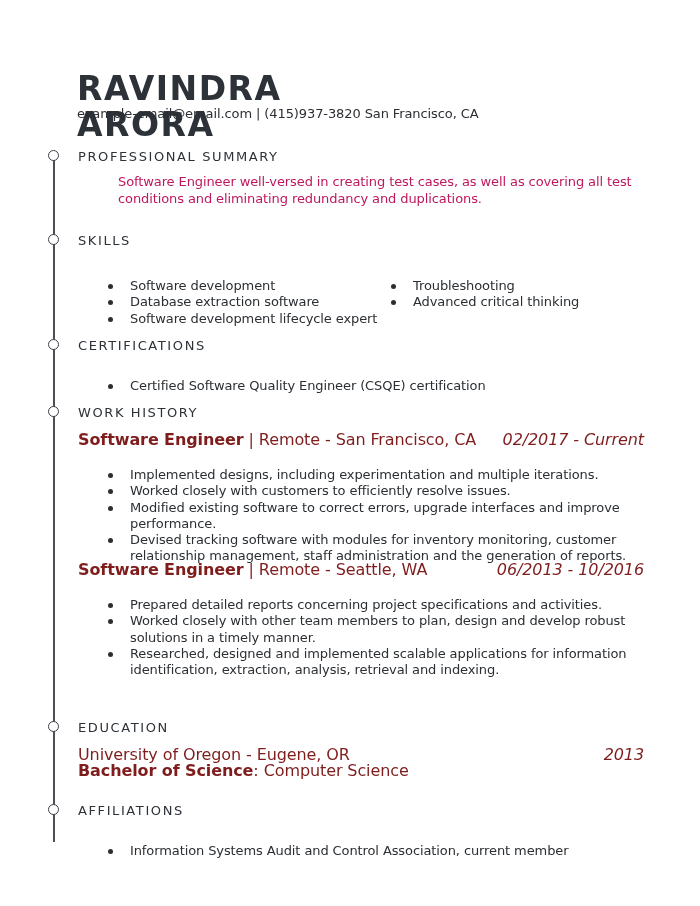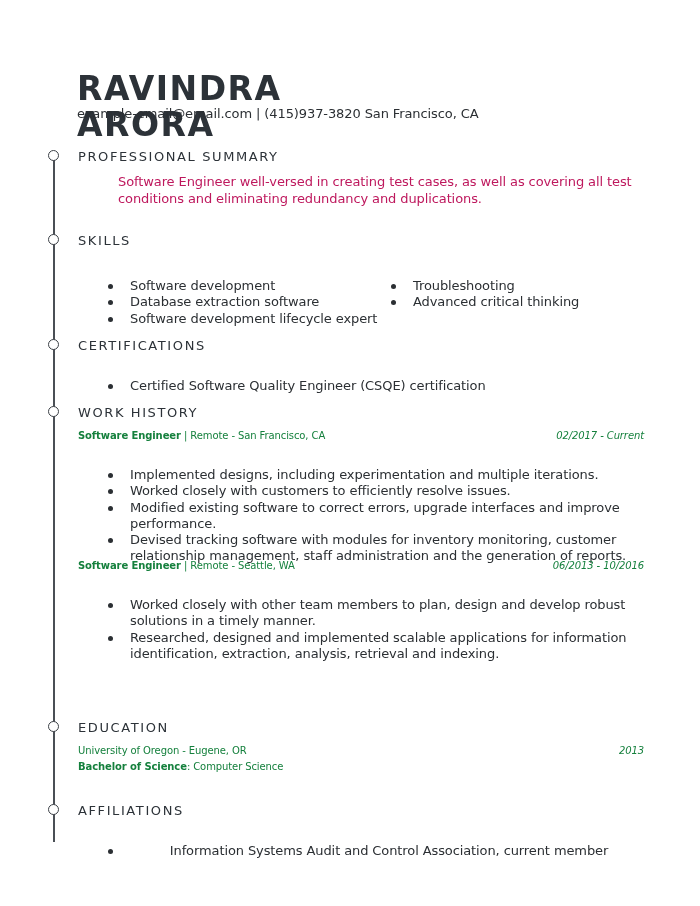--- a/index.html
+++ b/index.html
@@ -32,21 +32,21 @@
       position: absolute; left: 78px; width: 560px;
       font-size: 13px; line-height: 16.5px; color: #be185d; letter-spacing: -0.1px; margin-left: 40px;
     }
     .blist { position: absolute; left: 93px; margin: 15px; padding: 0; list-style: none; font-size: 13px; line-height: 16.3px; color: #2b2f33; letter-spacing: -0.1px; }
     .blist li { position: relative; padding-left: 22px; }
     .blist li::before {
       content: ""; position: absolute; left: 0; top: 6px; width: 5px; height: 5px;
       border-radius: 50%; background: #2b2f33;
     }
     .job-head {
-      position: absolute; left: 78px; width: 566px; font-size: 10px; color: #15803d;
+      position: absolute; left: 78px; width: 566px; font-size: 16px; color: #7f1d1d;
       display: flex; justify-content: space-between; letter-spacing: -0.1px;
     }
     .job-head b { font-weight: bold; }
     .job-head .date { font-style: italic; }
   </style>
 </head>
 <body>
 
 <div>
 
@@ -108,33 +108,34 @@
 
   <div class="job-head" style="top:560px">
     <span>
       <b>Software Engineer</b>
       <span>|</span>
       <span>Remote - Seattle, WA</span>
     </span>
     <span class="date">06/2013 - 10/2016</span>
   </div>
   <ul class="blist" style="top:582px; width:530px;">
+    <li>Prepared detailed reports concerning project specifications and activities.</li>
     <li>Worked closely with other team members to plan, design and develop robust solutions in a timely manner.</li>
     <li>Researched, designed and implemented scalable applications for information identification, extraction, analysis, retrieval and indexing.</li>
   </ul>
 
   <div class="section-title" style="top:720px">EDUCATION</div>
   <div class="job-head" style="top:745px">
     <span>University of Oregon - Eugene, OR</span>
     <span class="date">2013</span>
   </div>
   <div class="job-head" style="top:761px">
     <span>
       <b>Bachelor of Science</b><span>: Computer Science</span>
     </span>
   </div>
 
   <div class="section-title" style="top:803px">AFFILIATIONS</div>
-  <ul class="blist" style="top:828px; width:540px;text-align:center;">
+  <ul class="blist" style="top:828px; width:540px;">
     <li>Information Systems Audit and Control Association, current member</li>
   </ul>
 
 </div>
 
 </body></html>

